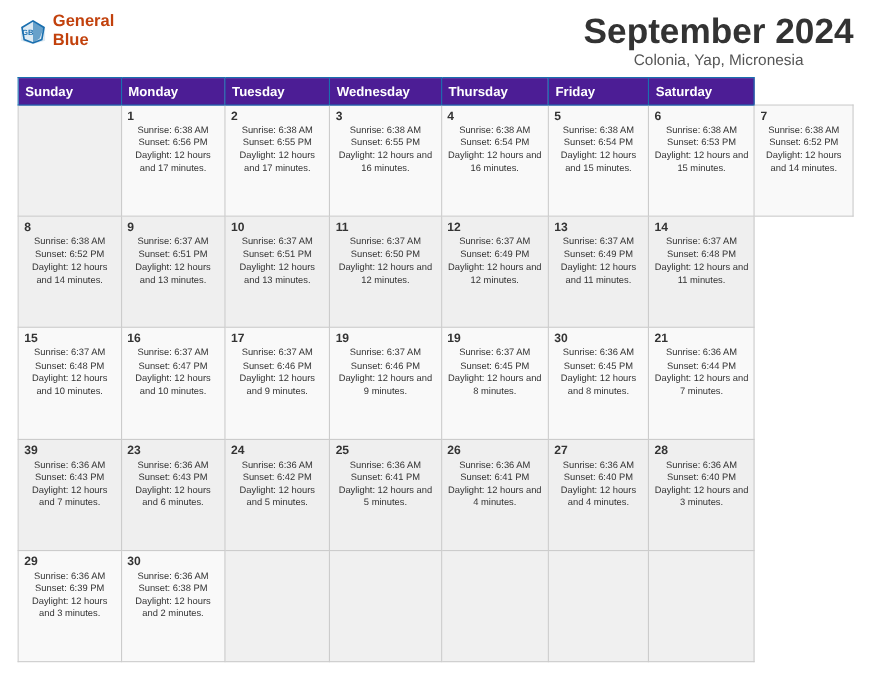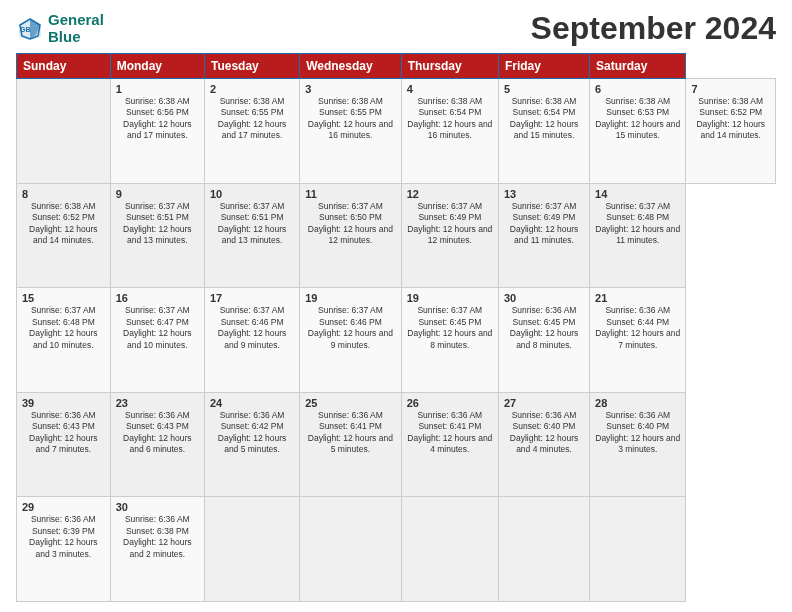--- a/index.html
+++ b/index.html
@@ -28,21 +28,21 @@
       align-items: center;
       gap: 4px;
     }
     .logo-text {
       font-size: 15px;
       font-weight: bold;
       color: #333;
       line-height: 1.1;
     }
     .logo-text span {
-      color: #0f766e;
+      color: #c2410c;
     }
     .logo-icon {
       width: 28px;
       height: 28px;
     }
     .title-area {
       text-align: center;
     }
     .month-title {
       font-size: 32px;
@@ -54,21 +54,21 @@
       font-size: 14px;
       color: #555;
       margin-top: 2px;
     }
     .calendar-table {
       width: 100%;
       border-collapse: collapse;
       flex: 1;
     }
     .calendar-table thead tr th {
-      background-color: #b91c1c;
+      background-color: #4c1d95;
       color: #fff;
       font-size: 12px;
       font-weight: bold;
       padding: 5px 6px;
       text-align: left;
       border: 1px solid #1a6faf;
     }
     .calendar-table tbody tr td {
       vertical-align: top;
       border: 1px solid #ccc;
@@ -112,20 +112,21 @@
         <path d="M14 4 L24 10 L20 20 L14 24" fill="#1a6faf" opacity="0.6"></path>
         <text x="4" y="17" font-size="7" fill="#1a6faf" font-weight="bold">GB</text>
       </svg>
       <div class="logo-text">
         <div><span>General</span></div>
         <div><span>Blue</span></div>
       </div>
     </div>
     <div class="title-area">
       <div class="month-title">September 2024</div>
+      <div class="location">Colonia, Yap, Micronesia</div>
     </div>
   </div>
 
   <table class="calendar-table">
     <thead>
       <tr>
         <th>Sunday</th>
         <th>Monday</th>
         <th>Tuesday</th>
         <th>Wednesday</th>

